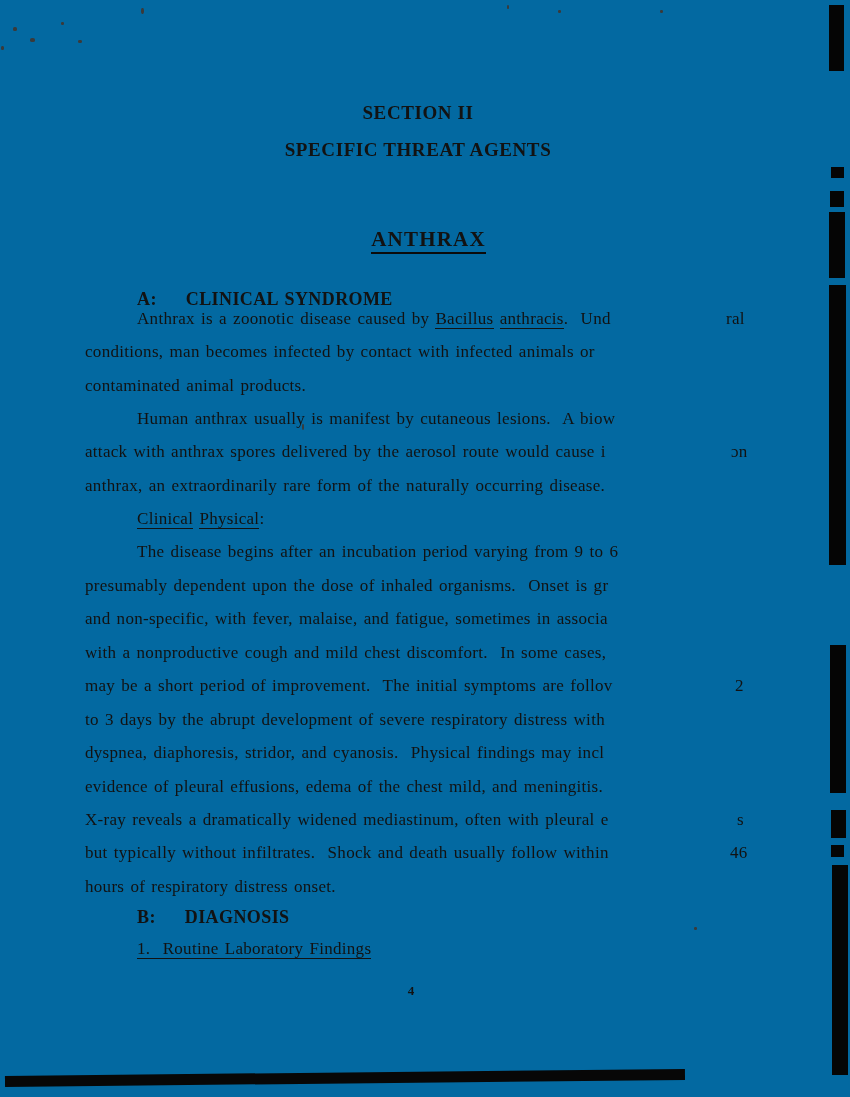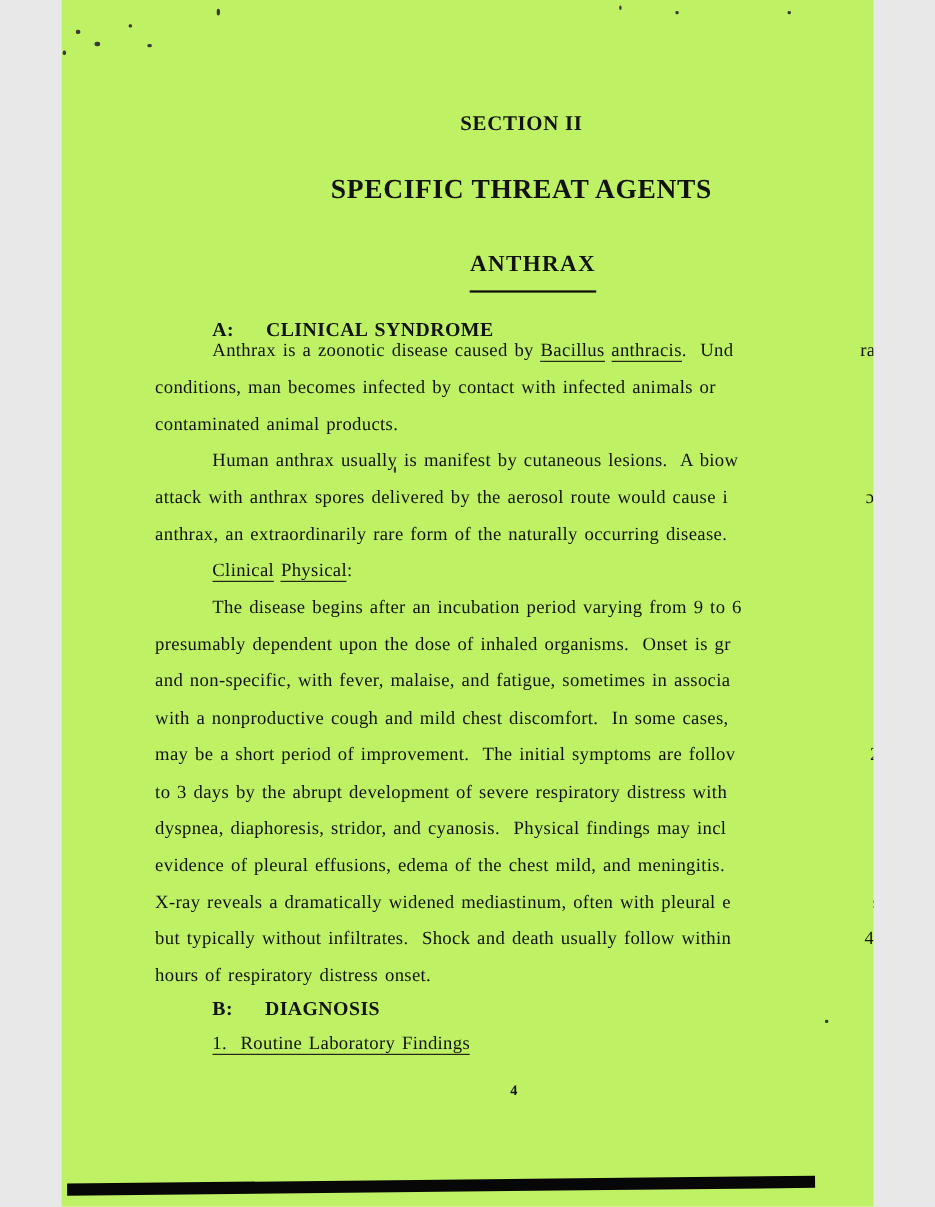--- a/index.html
+++ b/index.html
@@ -1,59 +1,59 @@
 <!DOCTYPE html>
 <html><head>
 <meta charset="utf-8">
 <style>
   html,body{margin:0;padding:0;background:#e8e8e8;}
   #page{
     position:relative;
-    width:738px;height:1097px;
+    width:850px;height:1097px;
     margin:0 auto;
-    background:#bef264;
+    background:#0369a1;
     font-family:"Liberation Serif", serif;
     color:#121212;
     overflow:hidden;
   }
   .heading{
     position:absolute;left:0;width:836px;
     text-align:center;
     font-weight:700;
     white-space:pre;
   }
   .line{
     position:absolute;
     font-size:17px;
     line-height:1.25;
     white-space:pre;
     letter-spacing:0.3px;
     word-spacing:1.6px;
   }
   .line.bold{font-weight:700;letter-spacing:0.4px;}
   .u{border-bottom:1.7px solid #121212;}
-  .title-underline{border-bottom:2.6px solid #0b0b0b;padding-bottom:13px;letter-spacing:1.2px;}
+  .title-underline{border-bottom:2.6px solid #0b0b0b;padding-bottom:1px;letter-spacing:1.2px;}
   .frag{overflow:visible;}
   .mark{position:absolute;background:#050505;}
   .bar{position:absolute;background:#070707;}
   .speckle{position:absolute;background:#3a3a3a;border-radius:40%;}
   #page-number{
     position:absolute;
     font-weight:700;
     font-size:13px;
     text-align:center;
   }
 </style>
 </head>
 <body>
 
 <div id="page">
   <div class="heading" style="top:102px;font-size:19px;letter-spacing:0.6px;">SECTION II</div>
 
-  <div class="heading" style="top:139px;font-size:25px;letter-spacing:0.6px;margin-top:20px;">SPECIFIC THREAT AGENTS</div>
+  <div class="heading" style="top:139px;font-size:19px;letter-spacing:0.6px;">SPECIFIC THREAT AGENTS</div>
 
   <div class="heading" style="top:202px;font-size:21px;">
     <span class="title-underline">ANTHRAX</span>
   </div>
 
   <div id="text-layer">
       <div class="line bold" style="top: 288px; left: 137px; font-size: 18px; text-align: center;"><span>A:</span><span style="margin-left: 29px;">CLINICAL SYNDROME</span></div>
       <div class="line" style="top: 308px; left: 137px; width: 560px; overflow: hidden;"><span>Anthrax is a zoonotic disease caused by </span><span class="u">Bacillus</span><span> </span><span class="u">anthracis</span><span>.  Und</span></div>
       <div class="line frag" style="left: 726px; top: 308px;">ral</div>
       <div class="line" style="top: 341px; left: 85px; width: 612px; overflow: hidden;"><span>conditions, man becomes infected by contact with infected animals or</span></div>

